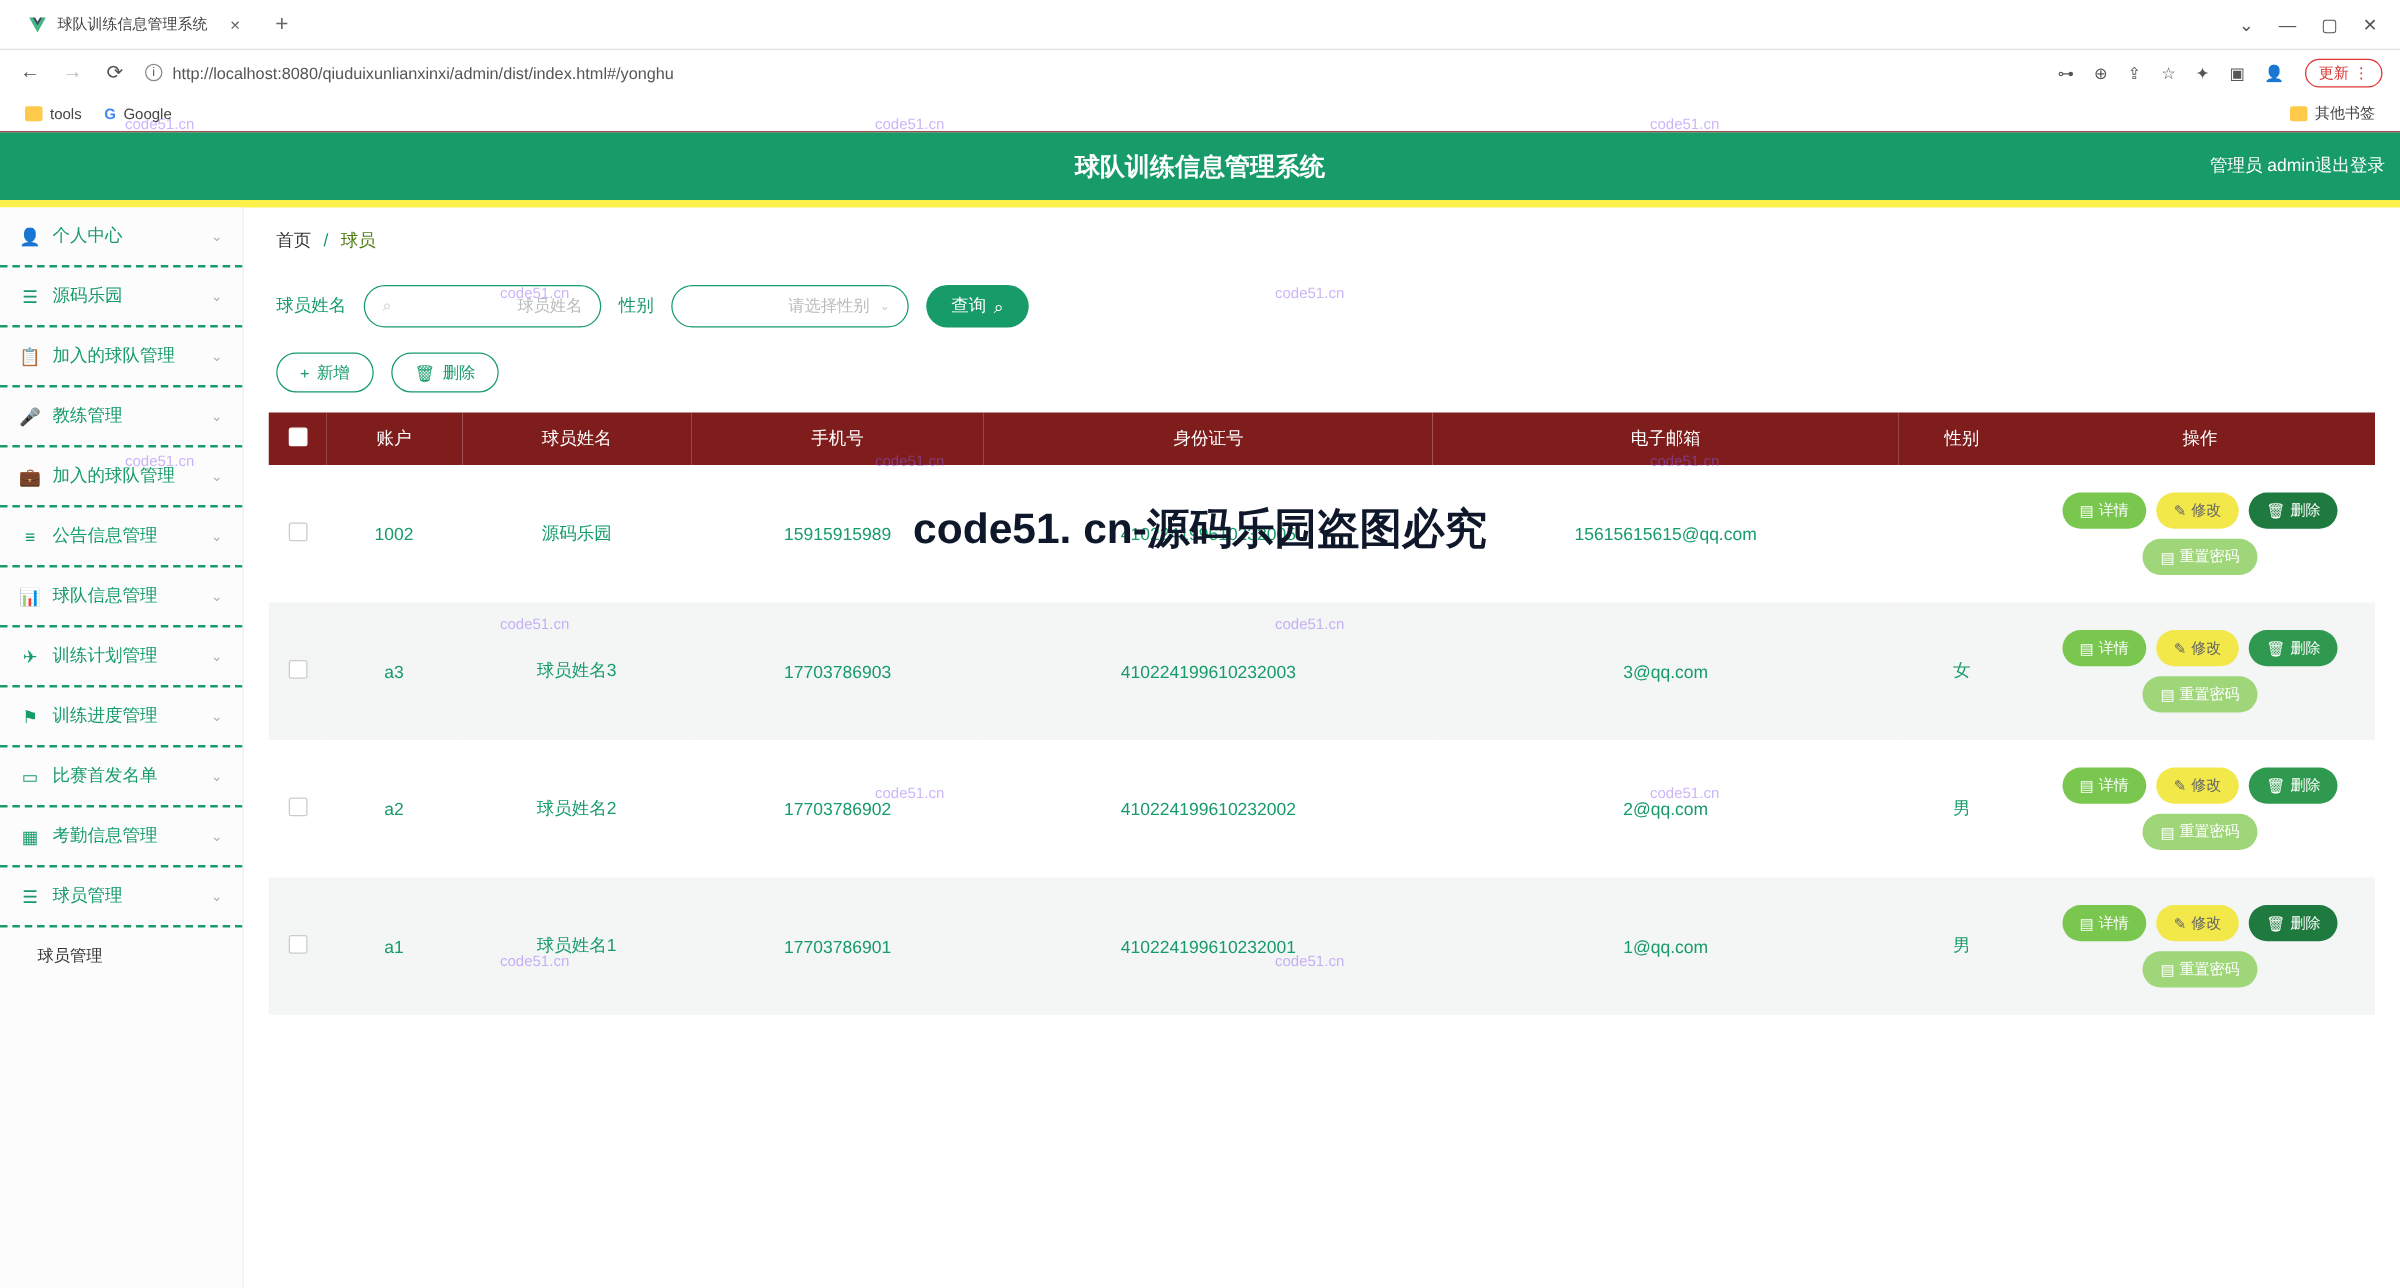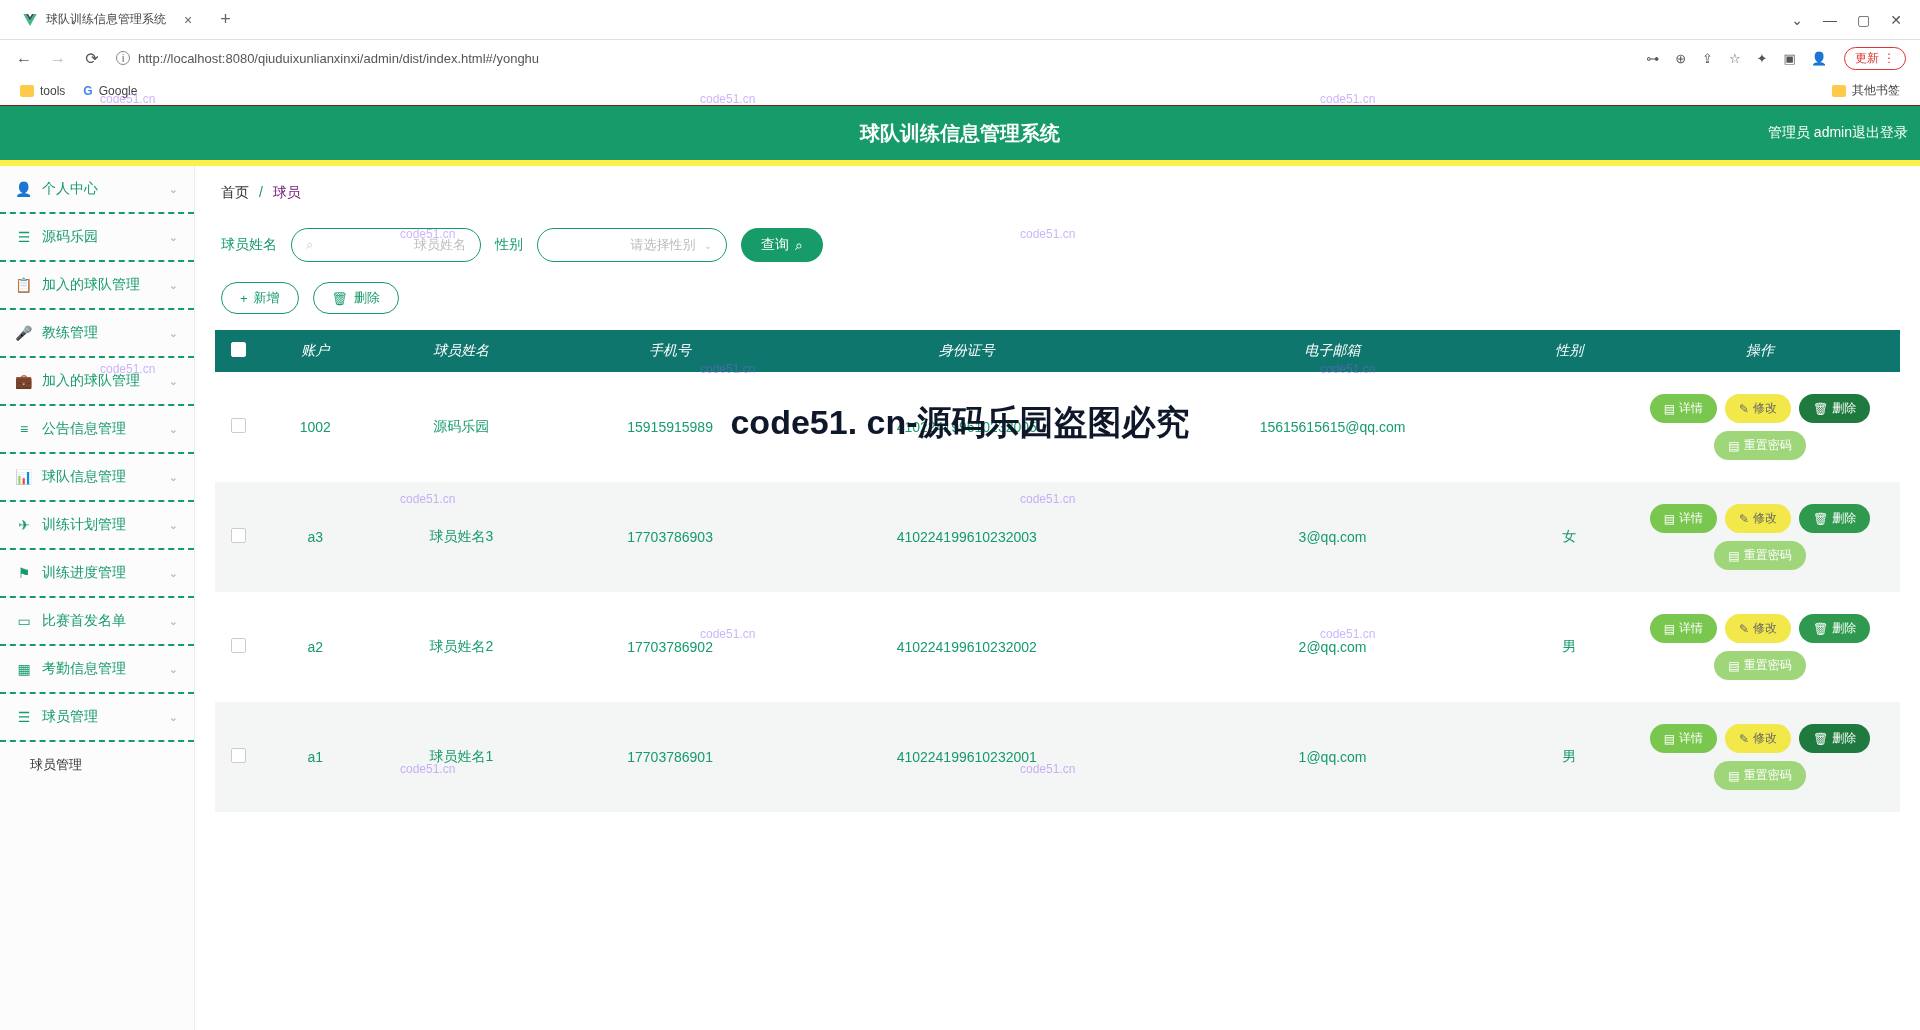--- a/index.html
+++ b/index.html
@@ -35,36 +35,36 @@
 .sidebar { width:195px; background:#fcfcfc; border-right:1px solid #eee; overflow-y:auto; }
 .side-item { display:flex; align-items:center; gap:10px; padding:14px 16px; color:#169b69; font-size:14px; border-bottom:2px dashed #169b69; position:relative; cursor:pointer; }
 .side-item .chev { margin-left:auto; color:#aaa; font-size:11px; }
 .side-icon { width:16px; height:16px; display:inline-flex; align-items:center; justify-content:center; color:#169b69; }
 .side-sub { padding:14px 16px 14px 30px; font-size:13px; color:#333; }
 
 .main { flex:1; padding:0 20px; overflow-y:auto; }
 .crumb { padding:18px 6px 12px; font-size:14px; color:#666; }
 .crumb .home { color:#333; font-weight:500; }
 .crumb .sep { color:#169b69; margin:0 6px; }
-.crumb .cur { color:#701a75; }
+.crumb .cur { color:#4d7c0f; }
 
 .filter-row { display:flex; align-items:center; gap:14px; padding:14px 6px; }
 .fl-label { color:#169b69; font-size:14px; }
 .pill-input { border:1.5px solid #169b69; border-radius:20px; height:34px; display:flex; align-items:center; padding:0 14px; min-width:190px; color:#bbb; font-size:13px; position:relative; }
 .pill-input .sicon { color:#ccc; margin-right:auto; }
 .pill-input .ph { margin-left:auto; }
 .pill-input .dd { margin-left:8px; color:#ccc; font-size:10px; }
 .search-btn { background:#169b69; color:#fff; border-radius:20px; height:34px; padding:0 20px; display:flex; align-items:center; gap:6px; font-size:14px; cursor:pointer; }
 
 .action-row { display:flex; gap:14px; padding:6px 6px 16px; }
 .pill-btn { border:1.5px solid #169b69; color:#169b69; border-radius:20px; height:32px; padding:0 18px; display:flex; align-items:center; gap:6px; font-size:13px; cursor:pointer; background:#fff; }
 
 
 table { width:100%; border-collapse:collapse; }
-thead th { background:#0f766e; color:#fff; font-weight:500; font-size:14px; padding:12px 8px; text-align:center;font-style:italic; }
+thead th { background:#7f1d1d; color:#fff; font-weight:500; font-size:14px; padding:12px 8px; text-align:center; }
 tbody td { padding:22px 8px; text-align:center; color:#169b69; font-size:14px; vertical-align:middle; }
 tbody tr:nth-child(even) td { background:#f4f5f5; }
 .chk { width:15px; height:15px; border:1.5px solid #ccc; border-radius:2px; display:inline-block; background:#fff; }
 thead .chk { border-color:#fff; }
 .ops { display:flex; flex-wrap:wrap; gap:8px; justify-content:center; max-width:260px; margin:0 auto; }
 .op-btn { border-radius:18px; padding:6px 14px; font-size:12px; display:inline-flex; align-items:center; gap:4px; cursor:pointer; white-space:nowrap; }
 .op-detail { background:#7ac74f; color:#fff; }
 .op-edit { background:#f2e84a; color:#666; }
 .op-del { background:#1e7a3e; color:#fff; }
 .op-del2 { background:#2f9a4f; color:#fff; }

